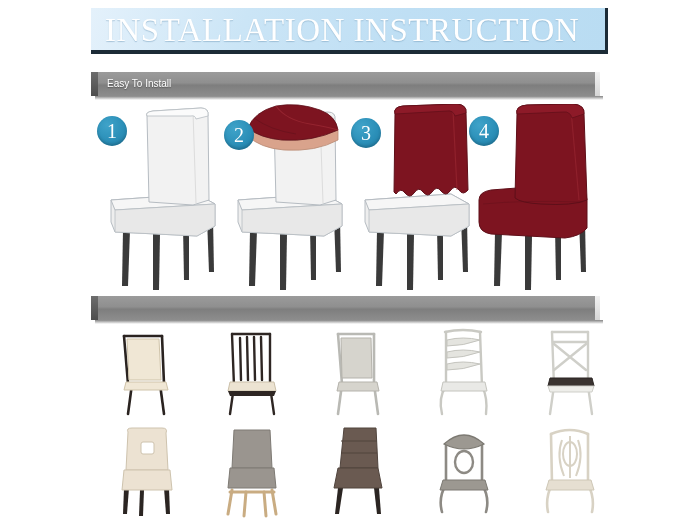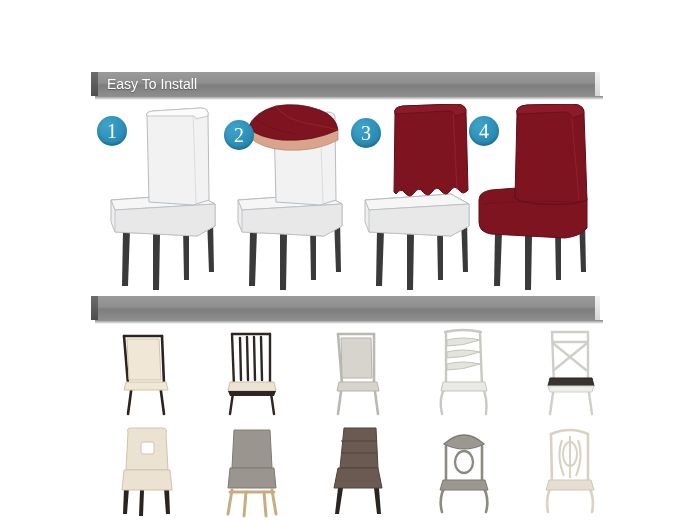--- a/index.html
+++ b/index.html
@@ -41,21 +41,21 @@
   .section-bar::after{
     content:"";position:absolute;right:0;top:0;width:5px;height:100%;
     background:linear-gradient(180deg,#f2f2f2,#d6d6d6);
   }
   .section-bar .shadow{
     position:absolute;left:4px;right:-3px;bottom:-4px;height:4px;
     background:linear-gradient(180deg,rgba(90,90,90,.75),rgba(150,150,150,0));
   }
   .section-label{
     position:absolute;left:16px;top:0;height:24px;line-height:24px;
-    font-size:14px;color:#ffffff;white-space:nowrap;
+    font-size:10px;color:#ffffff;white-space:nowrap;
     text-shadow:0 1px 1px rgba(60,60,60,.6);
   }
   #bar-easy{left:91px;top:72px;width:509px;}
   #bar-wide{left:91px;top:296px;width:509px;}
 
   
   .badge{
     position:absolute;width:30px;height:30px;border-radius:50%;
     background:radial-gradient(circle at 35% 30%,#3fa3c9 0%,#2b8fb8 55%,#1f7ba3 100%);
     color:#ffffff;
@@ -73,20 +73,23 @@
   .gallery{position:absolute;left:80px;top:326px;width:534px;height:192px;}
   .gal-row{position:absolute;left:0;width:534px;height:94px;}
   .gal-cell{position:absolute;top:0;width:100px;height:94px;}
   .gal-cell svg{position:absolute;left:0;top:0;}
 </style>
 </head>
 <body>
 
 <div id="page">
 
+  <div class="title-banner">
+    <div class="title-text">INSTALLATION INSTRUCTION</div>
+  </div>
 
   <div class="section-bar" id="bar-easy">
     <div class="shadow"></div>
     <div class="section-label">Easy To Install</div>
   </div>
 
   <div class="steps">
 
     <div class="step" style="left:6px;">
       <svg width="125" height="186" viewBox="0 0 125 186">

